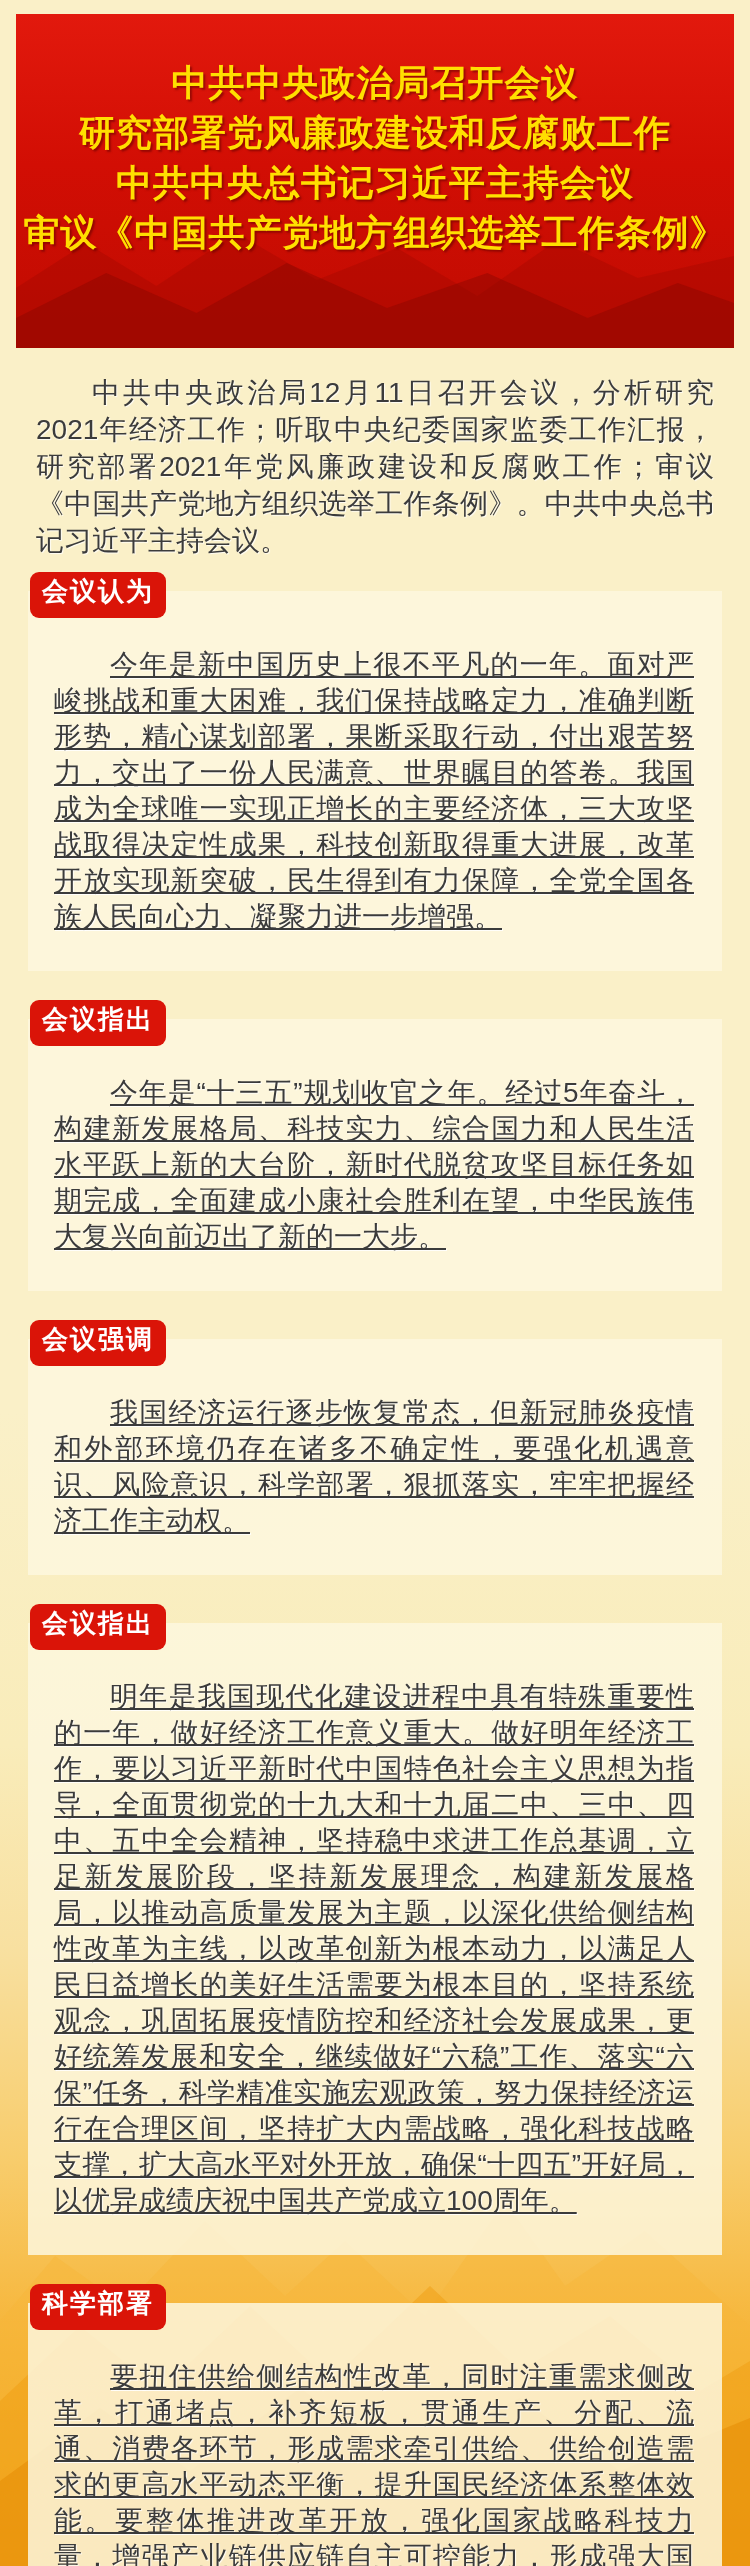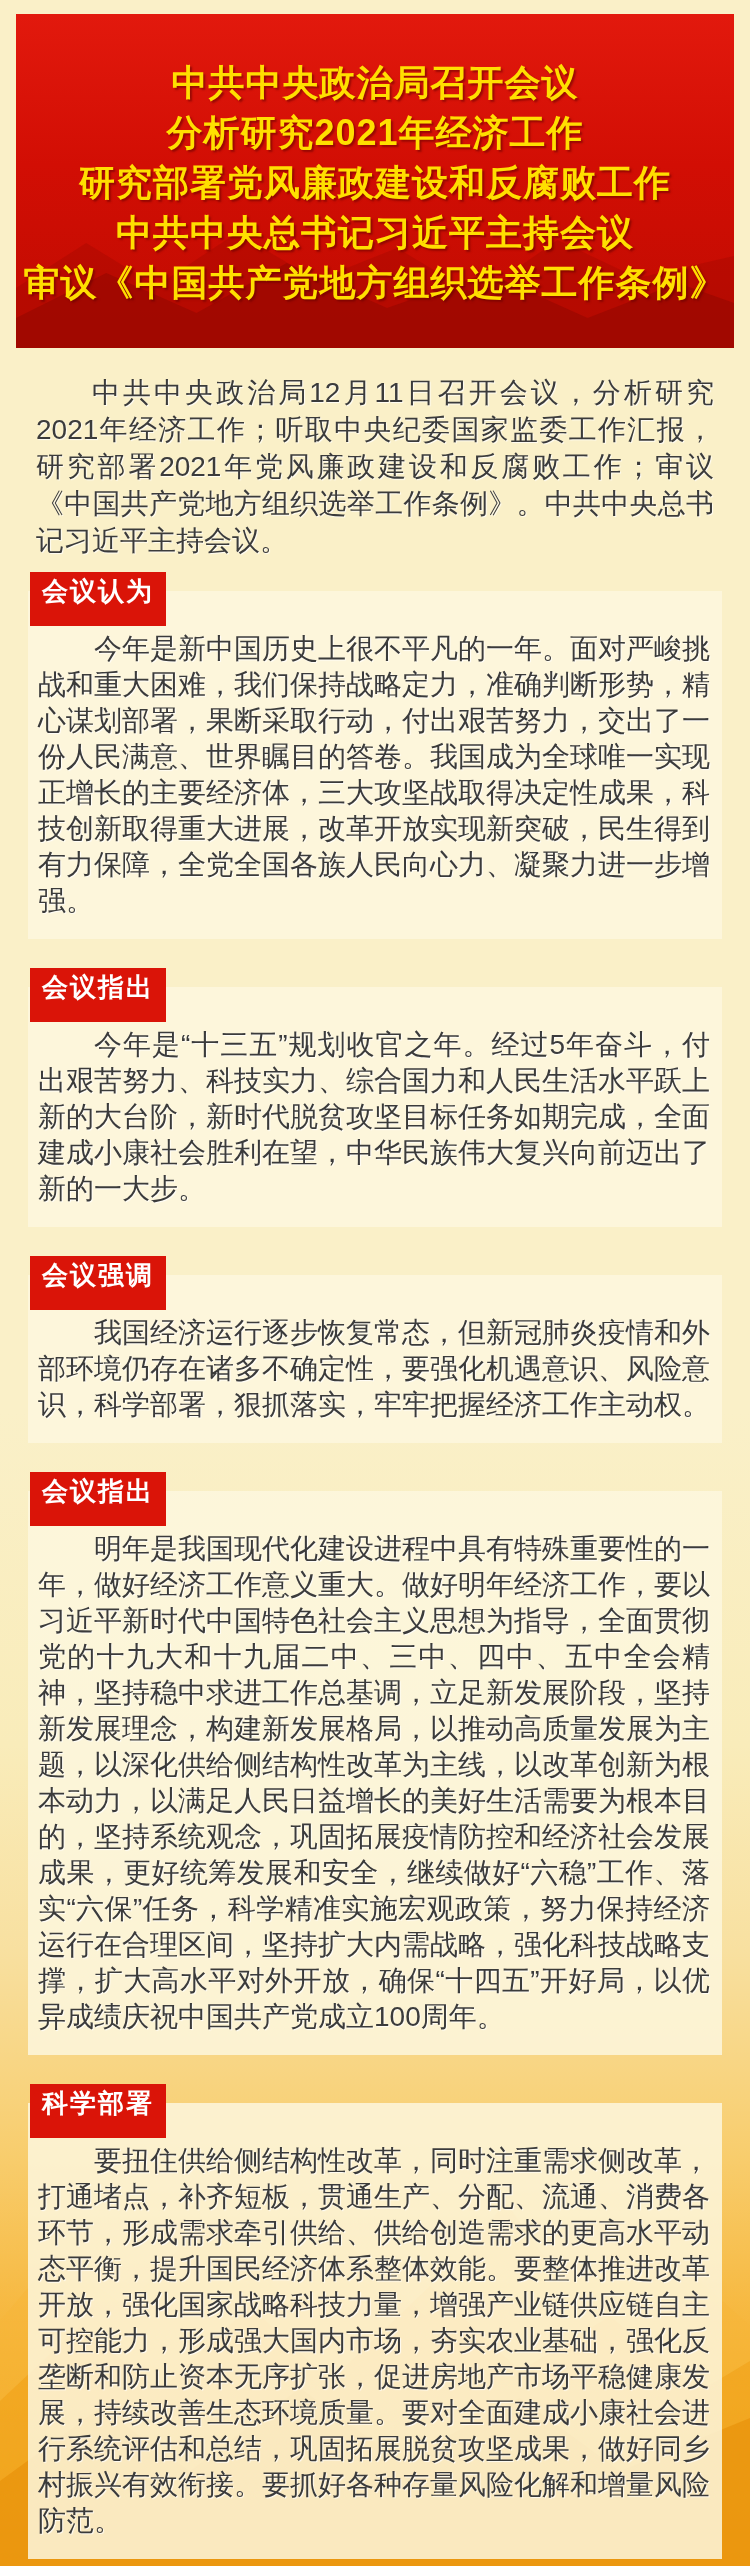--- a/index.html
+++ b/index.html
@@ -33,32 +33,33 @@
     font-size:28px;line-height:37px;color:#3b3b3b;
     text-indent:2em;text-align:justify;
     text-shadow:1px 1px 1px rgba(255,255,255,.85);
   }
 
   
   .section{position:relative;margin:48px 28px 0 28px;}
   .section:first-child{margin-top:32px;}
   .badge{
     position:absolute;top:-19px;left:2px;z-index:2;
-    min-width:136px;height:54px;line-height:38px;text-align:center;
+    min-width:136px;height:46px;line-height:38px;text-align:center;
     background:#da1408;color:#ffffff;font-size:26px;font-weight:bold;
-    letter-spacing:2px;padding:0 6px;box-sizing:border-box;
+    letter-spacing:2px;padding:0 6px;box-sizing:border-box;border-radius:9px;
   }
   .box{
     background:rgba(253,247,222,.85);
     padding:40px 12px 20px 10px;
   }
   .body-text{
-    margin:0;font-size:28px;line-height:36px;color:#3b3b3b;
+    margin:16px;font-size:28px;line-height:36px;color:#3b3b3b;
     text-indent:2em;text-align:justify;
     text-shadow:1px 1px 1px rgba(255,255,255,.85);
+    text-decoration:underline;
   }
 </style>
 </head>
 <body>
 
 <svg class="layer" style="bottom:0;height:430px;" viewBox="0 0 750 430" preserveAspectRatio="none">
   <path d="M0,185 L55,120 L125,170 L205,85 L285,160 L345,105 L425,180 L505,65 L565,150 L645,95 L750,190 L750,430 L0,430 Z" fill="#f6b53a" opacity="0.45"></path>
   <path d="M0,265 L80,190 L160,255 L250,170 L330,245 L430,150 L520,235 L610,180 L700,255 L750,225 L750,430 L0,430 Z" fill="#ef9d12" opacity="0.5"></path>
   <path d="M0,345 L100,272 L190,335 L300,252 L400,325 L520,262 L620,335 L750,282 L750,430 L0,430 Z" fill="#e68c05" opacity="0.55"></path>
 </svg>
@@ -66,21 +67,20 @@
 <div class="content">
 
   <header class="banner">
     <svg class="banner-mountains" viewBox="0 0 716 130" preserveAspectRatio="none">
       <path d="M0,70 L70,25 L140,68 L220,15 L300,62 L380,30 L460,78 L540,22 L620,60 L716,38 L716,130 L0,130 Z" fill="#9e0900" opacity="0.35"></path>
       <path d="M0,100 L90,55 L180,95 L270,45 L370,90 L470,55 L570,100 L660,65 L716,85 L716,130 L0,130 Z" fill="#8a0700" opacity="0.45"></path>
     </svg>
     <div class="title">
 
     <div class="title-line">中共中央政治局召开会议</div>
-        <div class="title-line">分析研究2021年经济工作</div>
         <div class="title-line">研究部署党风廉政建设和反腐败工作</div>
         <div class="title-line">中共中央总书记习近平主持会议</div>
         <div class="title-line">审议《中国共产党地方组织选举工作条例》</div>
       </div>
   </header>
 
   <p class="intro">中共中央政治局12月11日召开会议，分析研究2021年经济工作；听取中央纪委国家监委工作汇报，研究部署2021年党风廉政建设和反腐败工作；审议《中国共产党地方组织选举工作条例》。中共中央总书记习近平主持会议。</p>
 
   <main id="sections">
     <section class="section">
@@ -90,21 +90,21 @@
       <div class="box">
         <p class="body-text">今年是新中国历史上很不平凡的一年。面对严峻挑战和重大困难，我们保持战略定力，准确判断形势，精心谋划部署，果断采取行动，付出艰苦努力，交出了一份人民满意、世界瞩目的答卷。我国成为全球唯一实现正增长的主要经济体，三大攻坚战取得决定性成果，科技创新取得重大进展，改革开放实现新突破，民生得到有力保障，全党全国各族人民向心力、凝聚力进一步增强。</p>
       </div>
     </section>
 
     <section class="section">
       <div class="badge">
         <span class="badge-text">会议指出</span>
       </div>
       <div class="box">
-        <p class="body-text">今年是“十三五”规划收官之年。经过5年奋斗，付出艰苦努力、科技实力、综合国力和人民生活水平跃上新的大台阶，新时代脱贫攻坚目标任务如期完成，全面建成小康社会胜利在望，中华民族伟大复兴向前迈出了新的一大步。</p>
+        <p class="body-text">今年是“十三五”规划收官之年。经过5年奋斗，构建新发展格局、科技实力、综合国力和人民生活水平跃上新的大台阶，新时代脱贫攻坚目标任务如期完成，全面建成小康社会胜利在望，中华民族伟大复兴向前迈出了新的一大步。</p>
       </div>
     </section>
 
     <section class="section">
       <div class="badge">
         <span class="badge-text">会议强调</span>
       </div>
       <div class="box">
         <p class="body-text">我国经济运行逐步恢复常态，但新冠肺炎疫情和外部环境仍存在诸多不确定性，要强化机遇意识、风险意识，科学部署，狠抓落实，牢牢把握经济工作主动权。</p>
       </div>

